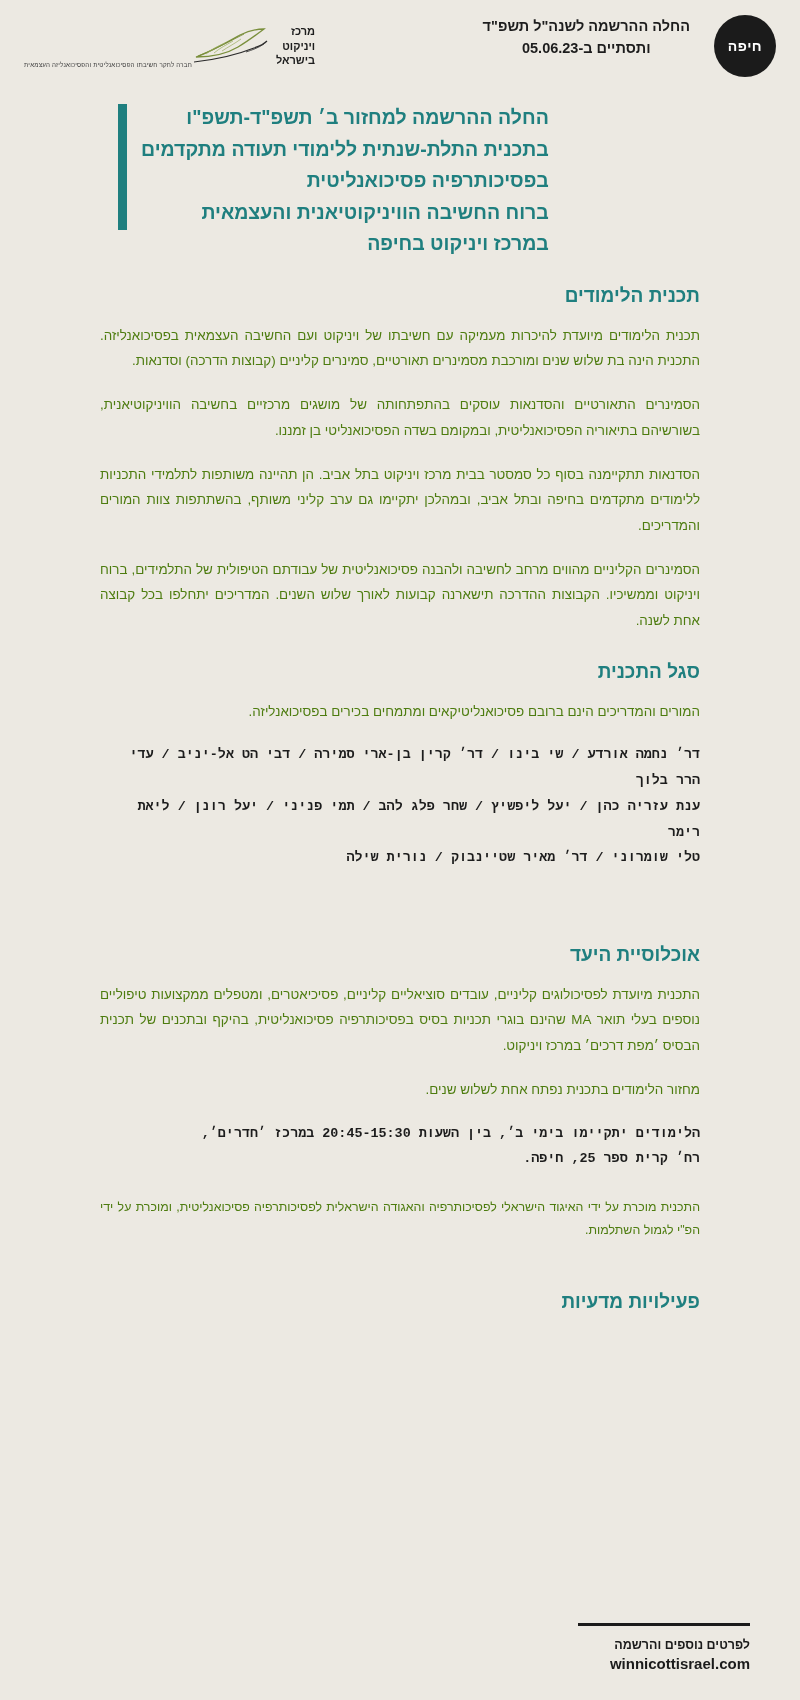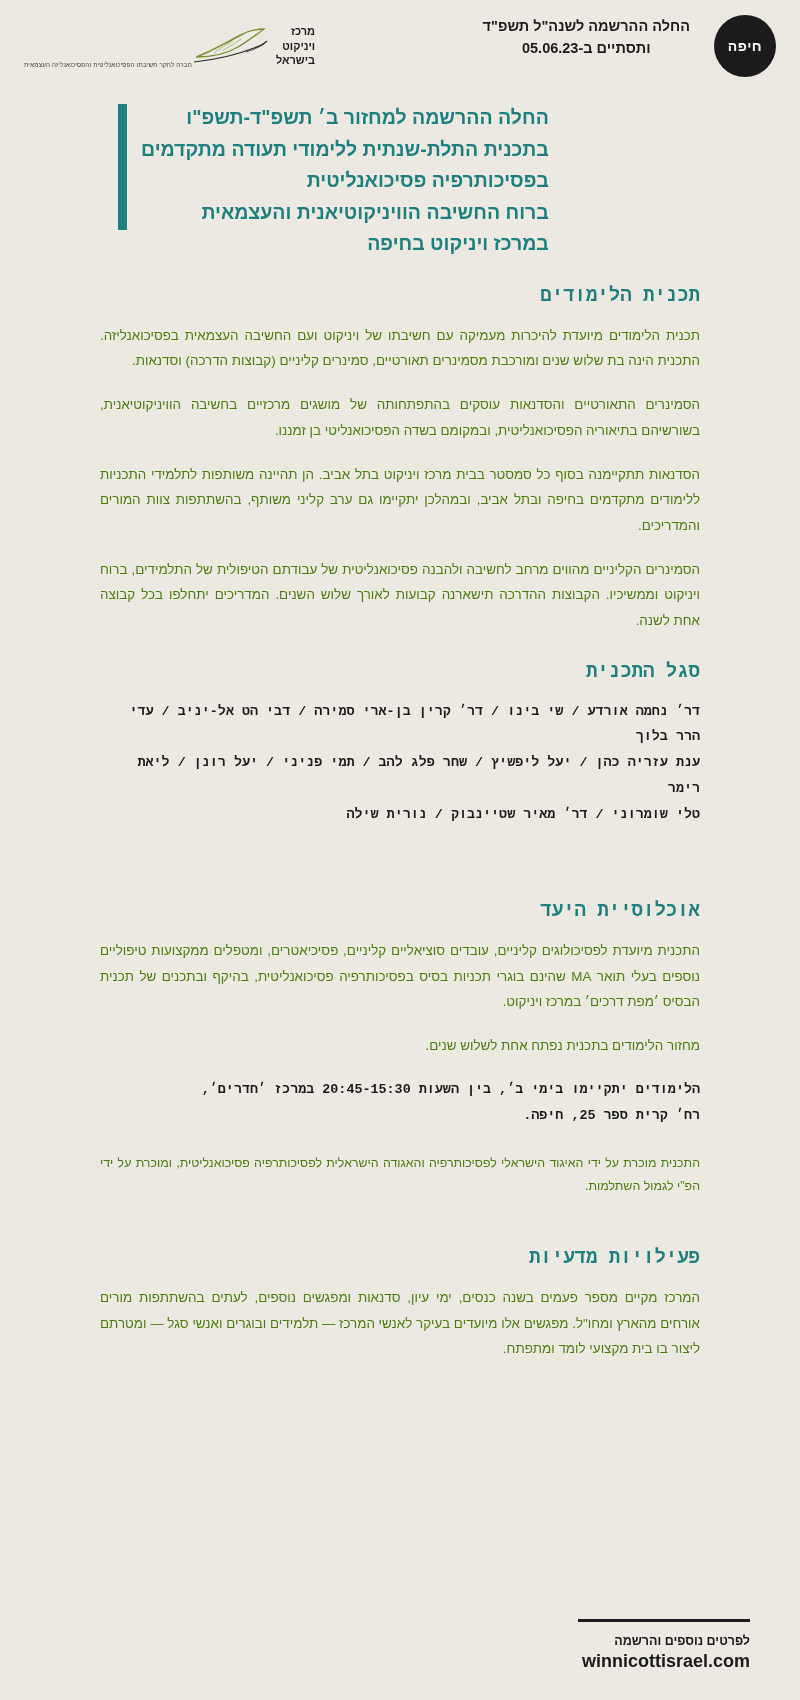--- a/index.html
+++ b/index.html
@@ -122,21 +122,20 @@
     margin: 0 100px;
     padding-top: 24px;
   }
   h2.section-title {
     color: #1f7f7f;
     font-size: 19px;
     font-weight: bold;
     margin: 0 0 14px 0;
     text-align: right;
     line-height: 1.3;
-    font-family: Liberation Mono, monospace;
   }
   .section {
     margin-bottom: 26px;
   }
   p.para {
     font-size: 13.4px;
     line-height: 1.92;
     margin: 0 0 18px 0;
     text-align: justify;
     text-align-last: right;
@@ -168,21 +167,21 @@
     background: #1b1b1b;
     margin-bottom: 10px;
   }
   .footer-line {
     font-size: 12.5px;
     font-weight: bold;
     line-height: 1.5;
     color: #1b1b1b;
   }
   .footer-url {
-    font-size: 18px;
+    font-size: 15px;
     font-weight: bold;
     color: #1b1b1b;
     direction: ltr;
     text-align: right;
   }
 </style>
 </head>
 <body>
 
 <div class="page">
@@ -235,20 +234,21 @@
     <div class="section">
       <h2 class="section-title">תכנית הלימודים</h2>
       <p class="para">תכנית הלימודים מיועדת להיכרות מעמיקה עם חשיבתו של ויניקוט ועם החשיבה העצמאית בפסיכואנליזה. התכנית הינה בת שלוש שנים ומורכבת מסמינרים תאורטיים, סמינרים קליניים (קבוצות הדרכה) וסדנאות.</p>
       <p class="para">הסמינרים התאורטיים והסדנאות עוסקים בהתפתחותה של מושגים מרכזיים בחשיבה הוויניקוטיאנית, בשורשיהם בתיאוריה הפסיכואנליטית, ובמקומם בשדה הפסיכואנליטי בן זמננו.</p>
       <p class="para">הסדנאות תתקיימנה בסוף כל סמסטר בבית מרכז ויניקוט בתל אביב. הן תהיינה משותפות לתלמידי התכניות ללימודים מתקדמים בחיפה ובתל אביב, ובמהלכן יתקיימו גם ערב קליני משותף, בהשתתפות צוות המורים והמדריכים.</p>
       <p class="para">הסמינרים הקליניים מהווים מרחב לחשיבה ולהבנה פסיכואנליטית של עבודתם הטיפולית של התלמידים, ברוח ויניקוט וממשיכיו. הקבוצות ההדרכה תישארנה קבועות לאורך שלוש השנים. המדריכים יתחלפו בכל קבוצה אחת לשנה.</p>
     </div>
 
     <div class="section">
       <h2 class="section-title">סגל התכנית</h2>
+      <p class="para">המורים והמדריכים הינם ברובם פסיכואנליטיקאים ומתמחים בכירים בפסיכואנליזה.</p>
       <div class="staff-list">
         <p class="bold-line">דר׳ נחמה אורדע / שי בינו / דר׳ קרין בן-ארי סמירה / דבי הט אל-יניב / עדי הרר בלוך</p>
         <p class="bold-line">ענת עזריה כהן / יעל ליפשיץ / שחר פלג להב / תמי פניני / יעל רונן / ליאת רימר</p>
         <p class="bold-line">טלי שומרוני / דר׳ מאיר שטיינבוק / נורית שילה</p>
       </div>
     </div>
 
     <div class="spacer-lg"></div>
 
     <div class="section">
@@ -259,21 +259,20 @@
         <p class="bold-line">הלימודים יתקיימו בימי ב׳, בין השעות 20:45-15:30 במרכז ׳חדרים׳,</p>
         <p class="bold-line">רח׳ קרית ספר 25, חיפה.</p>
       </div>
       <p class="para" style="font-size:12.4px;line-height:1.85;margin-top:24px;">התכנית מוכרת על ידי האיגוד הישראלי לפסיכותרפיה והאגודה הישראלית לפסיכותרפיה פסיכואנליטית, ומוכרת על ידי הפ"י לגמול השתלמות.</p>
     </div>
 
     <div class="spacer-md"></div>
 
     <div class="section">
       <h2 class="section-title">פעילויות מדעיות</h2>
-      <p class="para">המרכז מקיים מספר פעמים בשנה כנסים, ימי עיון, סדנאות ומפגשים נוספים, לעתים בהשתתפות מורים אורחים מהארץ ומחו"ל. מפגשים אלו מיועדים בעיקר לאנשי המרכז — תלמידים ובוגרים ואנשי סגל — ומטרתם ליצור בו בית מקצועי לומד ומתפתח.</p>
     </div>
   </div>
 
   <div class="footer">
     <div class="footer-rule"></div>
     <div class="footer-line">לפרטים נוספים והרשמה</div>
     <div class="footer-url">winnicottisrael.com</div>
   </div>
 
 </div>

